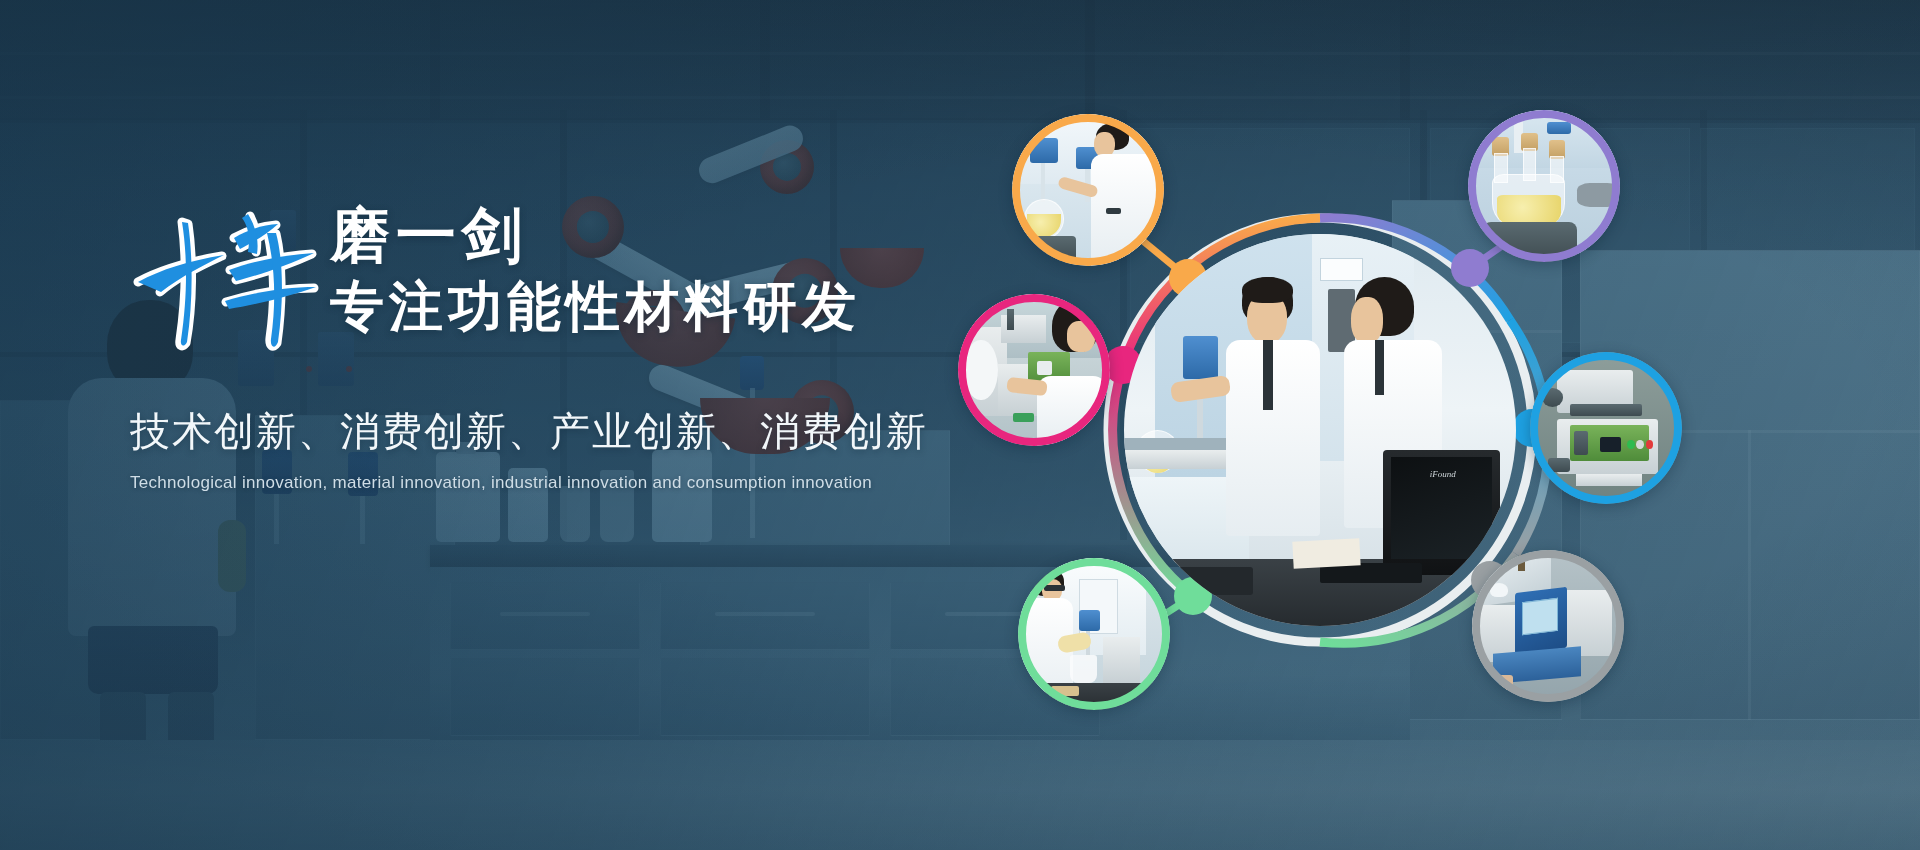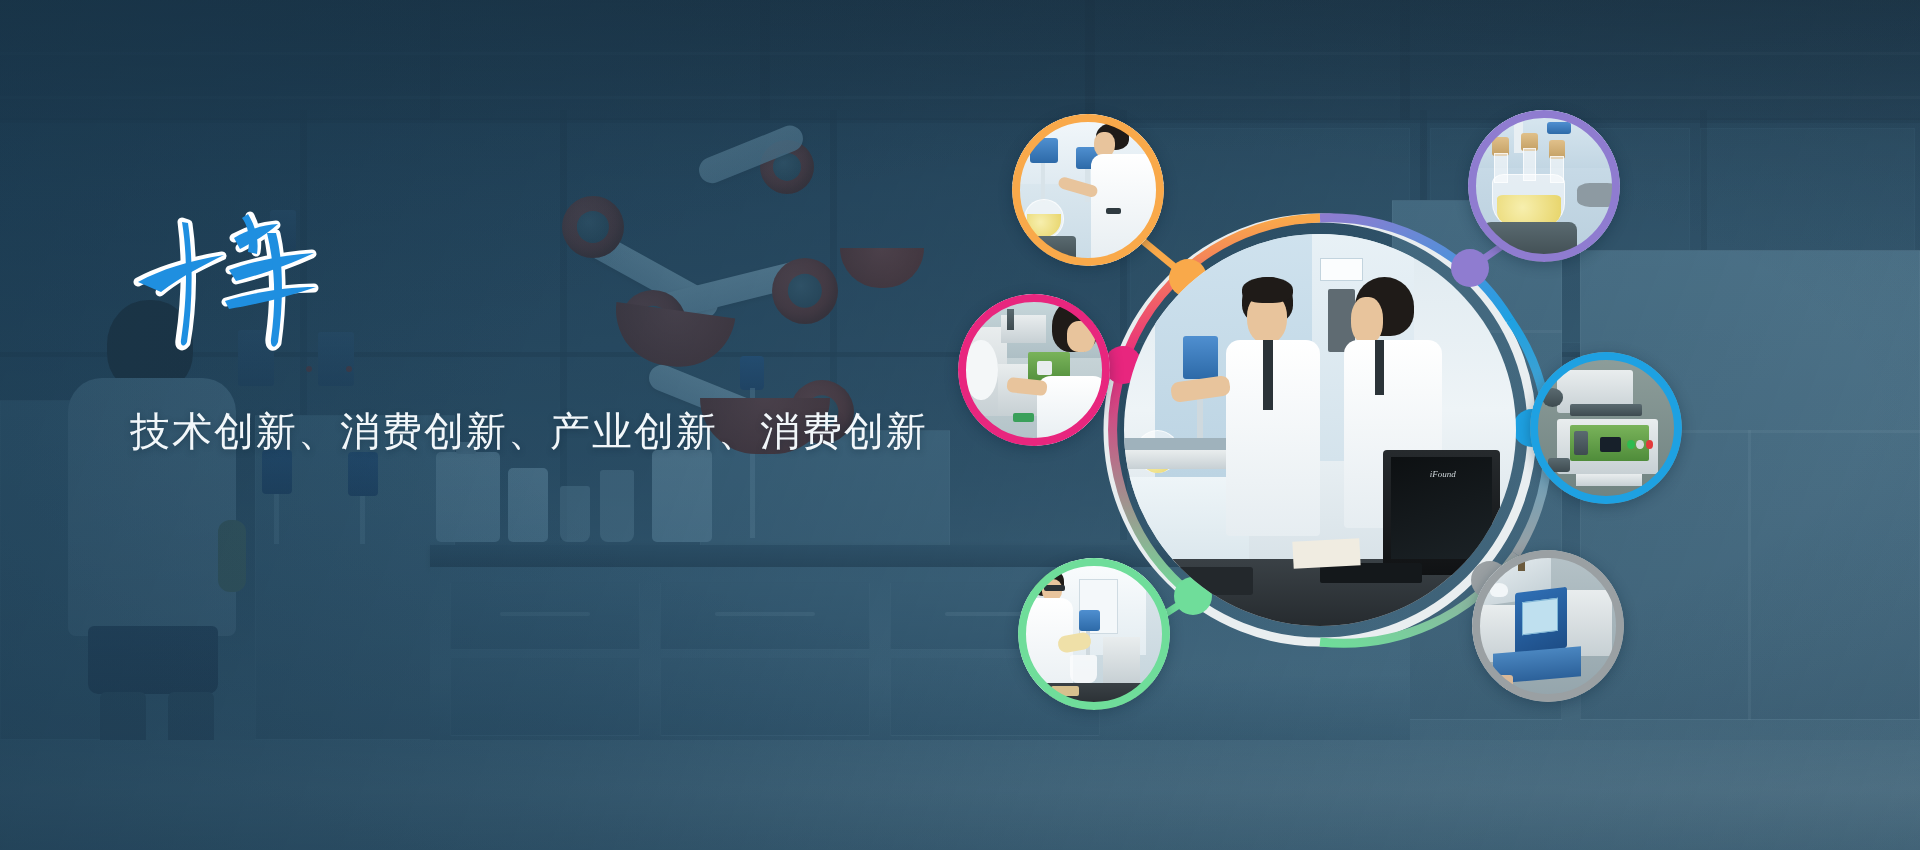--- a/index.html
+++ b/index.html
@@ -368,23 +368,28 @@
           <path d="M8 82 C32 69, 58 61, 94 55 C76 64, 50 77, 31 92 Z"></path>
           <path d="M52 22 C57 53, 58 93, 51 140 C50 146, 54 148, 57 142 C63 102, 63 57, 58 23 Z"></path>
           <path d="M104 38 C119 29, 133 25, 148 24 C137 34, 122 43, 110 49 Z"></path>
           <path d="M118 14 C126 27, 129 41, 127 54 L118 52 C120 40, 119 27, 112 18 Z"></path>
           <path d="M99 70 C124 61, 153 55, 184 53 C161 64, 130 75, 106 81 Z"></path>
           <path d="M137 33 C144 62, 147 97, 141 139 C140 147, 145 150, 148 142 C154 99, 153 59, 146 33 Z"></path>
           <path d="M95 101 C122 93, 153 87, 186 87 C158 97, 124 105, 99 109 Z"></path>
         </g>
       </svg>
 
+      <div class="headline-right">
+        <div class="hl-line1">磨一剑</div>
+        <div class="hl-line2">专注功能性材料研发</div>
+      </div>
     </div>
 
     <div class="sub-cn">技术创新、消费创新、产业创新、消费创新</div>
+    <div class="sub-en">Technological innovation, material innovation, industrial innovation and consumption innovation</div>
   </div>
 
   <div class="diagram">
 
     <svg width="640" height="640" viewBox="0 0 640 640">
       <defs>
         <linearGradient id="gOrangePink" x1="0" y1="0" x2="0" y2="1">
           <stop offset="0%" stop-color="#f9a94a"></stop>
           <stop offset="100%" stop-color="#e8267e"></stop>
         </linearGradient>

